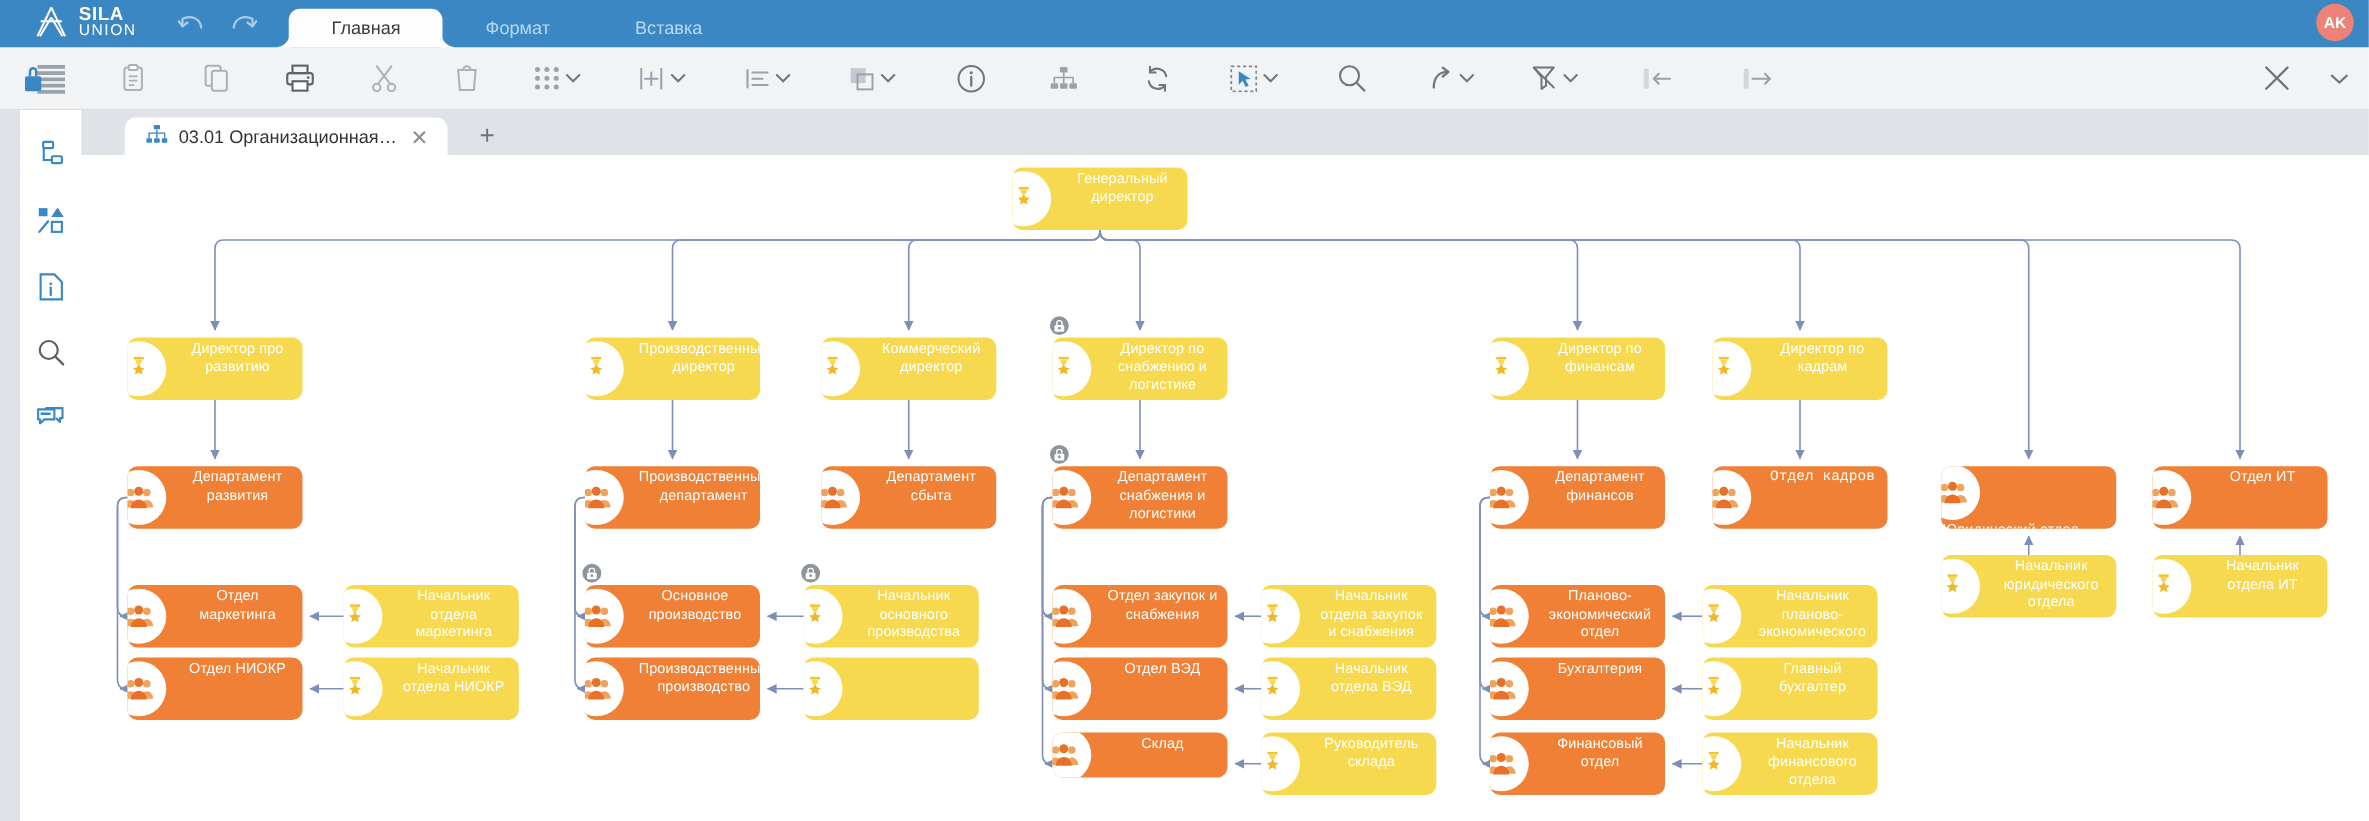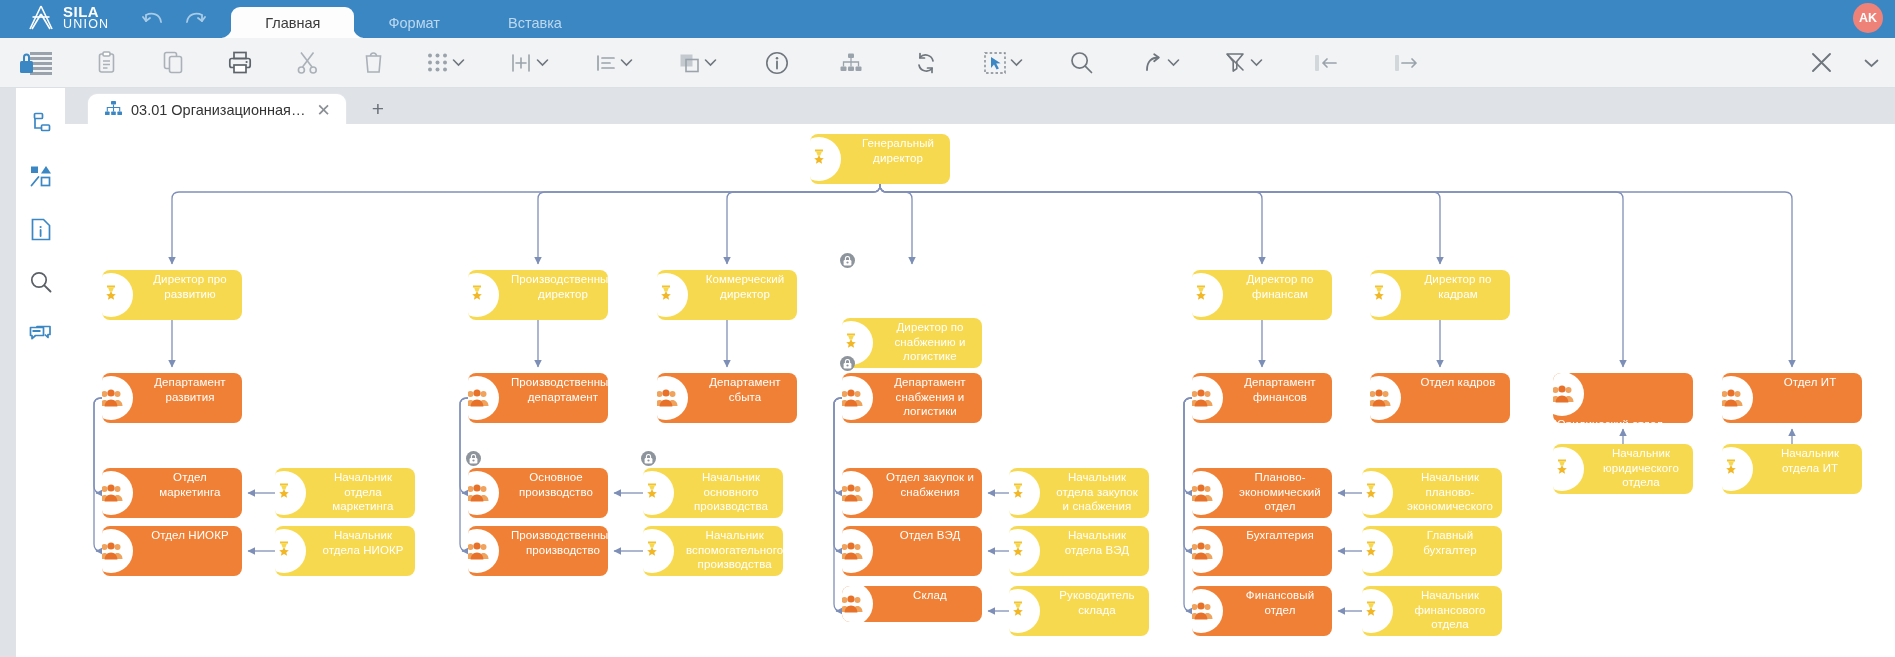--- a/index.html
+++ b/index.html
@@ -75,21 +75,21 @@
 
   
   #tabbar {
     position:absolute; left:65px; top:88px; width:1830px; height:38px;
     background:#dfe3e8;
     display:flex; align-items:flex-end;
   }
   #doctab {
     height:32px; background:#fff; border-radius:9px 9px 0 0;
     display:flex; align-items:center; gap:9px; padding:0 13px 0 17px;
-    margin-left:23px; cursor:pointer;
+    margin-left:35px; cursor:pointer;
     box-shadow: 0 0 0 1px #e2e5e9;
   }
   #doctab .label { font-size:14.5px; color:#333; white-space:nowrap; }
   #doctab .x { font-size:17px; color:#8a8f96; line-height:1; padding:0 2px; cursor:pointer;}
   #newtab { font-size:21px; color:#6d737a; margin-left:26px; margin-bottom:5px; cursor:pointer; }
 
   
   #canvaswrap {
     position:absolute; left:65px; top:124px; width:1830px; height:533px;
     background:#ffffff; overflow:hidden;
@@ -554,21 +554,21 @@
             <div class="disc">
               <svg width="22" height="22" viewBox="0 0 22 22">
                 <rect x="7" y="1.5" width="8" height="2" fill="#f2c230"></rect>
                 <path d="M8 3.5 h6 l-1.6 4 h-2.8 z" fill="#f7d94f"></path>
                 <path d="M11 7 l1.5 3 3.3.3 -2.5 2.2 .8 3.2 -3.1-1.8 -3.1 1.8 .8-3.2 -2.5-2.2 3.3-.3 z" fill="#f2b726"></path>
               </svg>
             </div>
           </div>
           <div class="txt">Коммерческий директор</div>
         </div>
-        <div class="node yellow" style="left: 777px; top: 146px; width: 140px; height: 50px; margin-top: 48px;">
+        <div class="node yellow" style="left: 777px; top: 146px; width: 140px; height: 50px;">
           <div class="badge">
             <div class="disc">
               <svg width="22" height="22" viewBox="0 0 22 22">
                 <rect x="7" y="1.5" width="8" height="2" fill="#f2c230"></rect>
                 <path d="M8 3.5 h6 l-1.6 4 h-2.8 z" fill="#f7d94f"></path>
                 <path d="M11 7 l1.5 3 3.3.3 -2.5 2.2 .8 3.2 -3.1-1.8 -3.1 1.8 .8-3.2 -2.5-2.2 3.3-.3 z" fill="#f2b726"></path>
               </svg>
             </div>
           </div>
           <div class="txt">Директор по снабжению и логистике</div>
@@ -709,21 +709,21 @@
                 </g>
                 <g fill="#e8712a">
                   <circle cx="12" cy="5" r="3.6"></circle>
                   <path d="M5.6 18.6 c0-4.2 2.8-7 6.4-7 s6.4 2.8 6.4 7 z"></path>
                 </g>
               </svg>
             </div>
           </div>
           <div class="txt">Департамент финансов</div>
         </div>
-        <div class="node orange" style="left: 1305px; top: 249px; width: 140px; height: 50px;">
+        <div class="node orange" style="left: 1305px; top: 249px; width: 140px; height: 50px; font-family: Liberation Mono, monospace;">
           <div class="badge">
             <div class="disc">
               <svg width="24" height="21" viewBox="0 0 24 21">
                 <g fill="#f0a35c">
                   <circle cx="5.5" cy="6" r="3"></circle>
                   <path d="M0.5 18 c0-3.6 2.3-6 5-6 s5 2.4 5 6 z"></path>
                 </g>
                 <g fill="#f0a35c">
                   <circle cx="18.5" cy="6" r="3"></circle>
                   <path d="M13.5 18 c0-3.6 2.3-6 5-6 s5 2.4 5 6 z"></path>
@@ -1006,21 +1006,20 @@
         <div class="node yellow" style="left: 578px; top: 402px; width: 140px; height: 50px;">
           <div class="badge">
             <div class="disc">
               <svg width="22" height="22" viewBox="0 0 22 22">
                 <rect x="7" y="1.5" width="8" height="2" fill="#f2c230"></rect>
                 <path d="M8 3.5 h6 l-1.6 4 h-2.8 z" fill="#f7d94f"></path>
                 <path d="M11 7 l1.5 3 3.3.3 -2.5 2.2 .8 3.2 -3.1-1.8 -3.1 1.8 .8-3.2 -2.5-2.2 3.3-.3 z" fill="#f2b726"></path>
               </svg>
             </div>
           </div>
-          <div class="txt">Начальник вспомогательного производства</div>
         </div>
         <div class="node orange" style="left: 777px; top: 402px; width: 140px; height: 50px;">
           <div class="badge">
             <div class="disc">
               <svg width="24" height="21" viewBox="0 0 24 21">
                 <g fill="#f0a35c">
                   <circle cx="5.5" cy="6" r="3"></circle>
                   <path d="M0.5 18 c0-3.6 2.3-6 5-6 s5 2.4 5 6 z"></path>
                 </g>
                 <g fill="#f0a35c">

